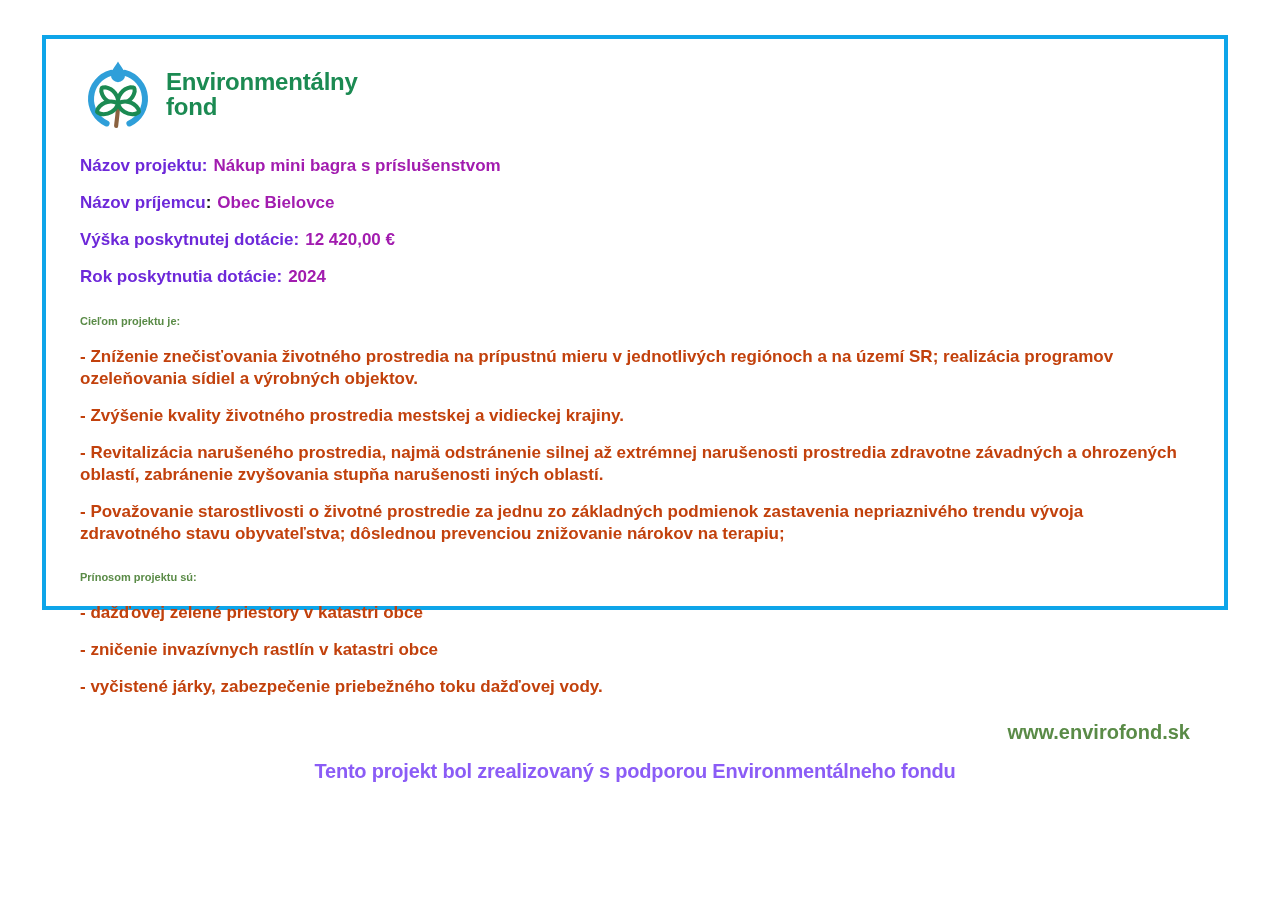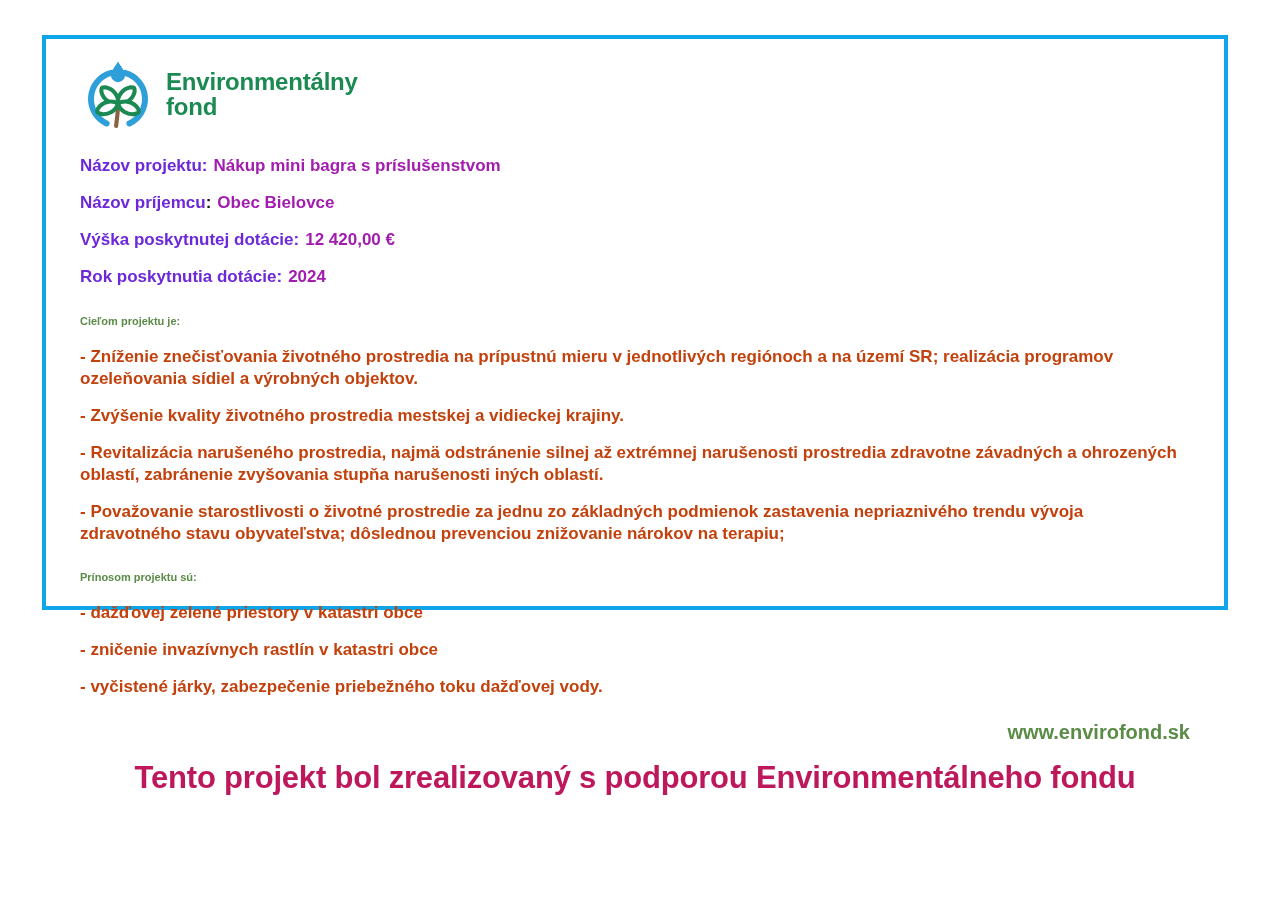--- a/index.html
+++ b/index.html
@@ -36,21 +36,21 @@
     font-size:17px;font-weight:bold;color:#c2410c;line-height:22px;
     margin-bottom:15px;max-width:1106px;
   }
   .website-line{
     text-align:right;margin-top:23px;
     font-size:20px;font-weight:bold;color:#5A8B47;
   }
   .website-line span{cursor:pointer;}
   .footer-line{
     text-align:center;margin-top:16px;
-    font-size:31px;font-weight:bold;color:#be185d;letter-spacing:-0.2px;
+    font-size:20px;font-weight:bold;color:#8b5cf6;letter-spacing:-0.2px;
   }
 </style>
 </head>
 <body>
 
 <div class="frame">
   <div class="inner">
 
     <div class="logo-block">
       <svg class="logo-mark" viewBox="0 0 100 96" aria-hidden="true">

